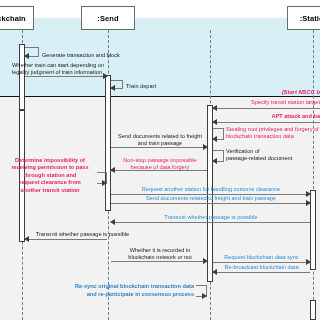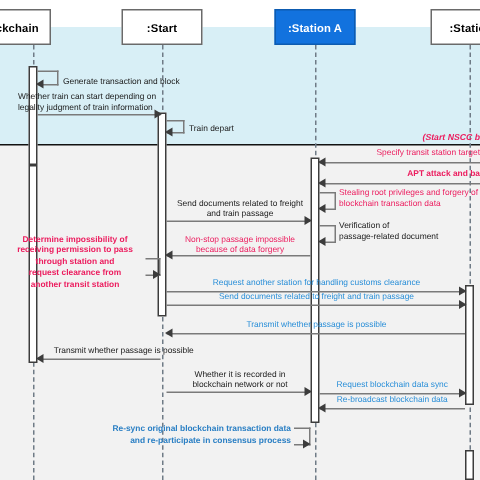--- a/index.html
+++ b/index.html
@@ -78,24 +78,21 @@
 
   <div class="lifeline" style="left:22px;"></div>
   <div class="lifeline" style="left:108px;"></div>
   <div class="lifeline" style="left:210px;"></div>
   <div class="lifeline" style="left:313px;"></div>
 
   <div class="actor" style="left:-26px;width:60px;">
     <span>:Blockchain</span>
   </div>
   <div class="actor" style="left:81px;width:54px;">
-    <span>:Start</span>
-  </div>
-  <div class="actor hl" style="left:183px;width:54px;">
-    <span>:Station A</span>
+    <span>:Send</span>
   </div>
   <div class="actor" style="left:287px;width:54px;">
     <span>:Station</span>
   </div>
 
   <div class="act" style="left:19px;top:44px;height:66px;"></div>
   <div class="act" style="left:19px;top:110px;height:132px;"></div>
   <div class="act" style="left:105px;top:75px;height:136px;"></div>
   <div class="act" style="left:207px;top:105px;height:177px;"></div>
   <div class="act" style="left:310px;top:190px;height:80px;"></div>

